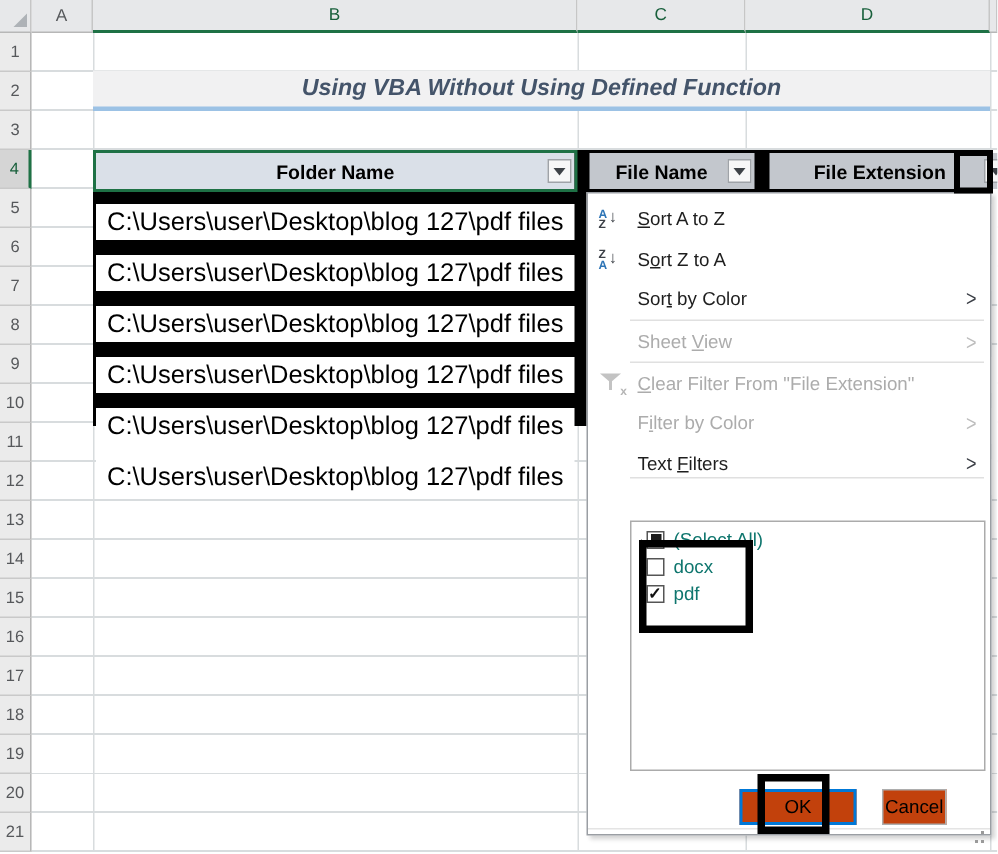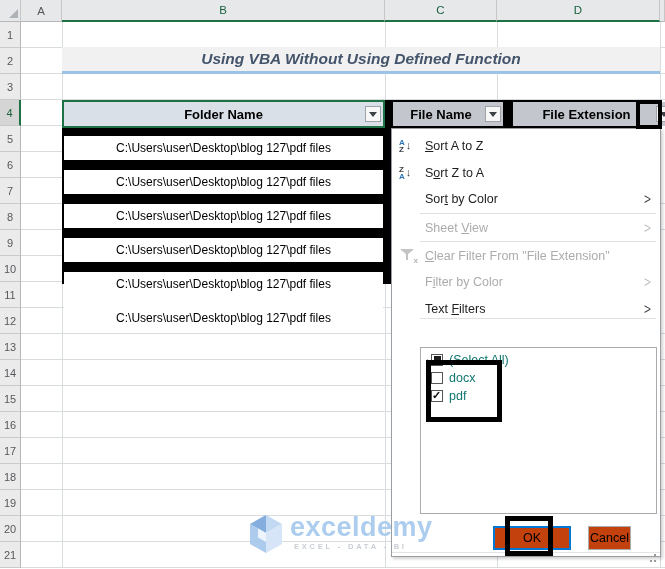--- a/index.html
+++ b/index.html
@@ -30,21 +30,21 @@
     font-size:15.5px; font-weight:bold; font-style:italic; color:#44546A; }
 
   
   .xl-table { position:absolute; left:62px; top:100px; width:598px; height:184px; z-index:5;
     display:grid; grid-template-columns:319px 110px 161px; grid-auto-rows:24px; gap:10px;
     background:#000; border:2px solid #000; }
   .th { position:relative; display:flex; align-items:center; justify-content:center;
         font-size:13px; font-weight:bold; color:#000; }
   .th-b { background:#DAE0E8; outline:2px solid #1E7145; outline-offset:0; }
   .th-c, .th-d { background:#C3C7CD; padding-right:14px; }
-  .td { background:#fff; display:flex; align-items:center; justify-content:center; font-size:12px; color:#000; white-space:nowrap; }
+  .td { background:#fff; display:flex; align-items:center; justify-content:center; font-size:17px; color:#000; white-space:nowrap; }
   .filter-btn { position:absolute; right:2px; top:50%; transform:translateY(-50%); width:16px; height:16px;
     background:#F7F7F7; border:1px solid #9FA3A8; display:flex; align-items:center; justify-content:center; }
   .caret { width:0; height:0; border-left:4px solid transparent; border-right:4px solid transparent; border-top:5px solid #3E4247; }
 
   
   .panel { position:absolute; left:391px; top:128px; width:270px; height:429px; z-index:10;
     background:#fff; border:1px solid #9A9EA3; box-shadow:2px 2px 3px rgba(0,0,0,.18); }
   .menu-item { position:absolute; left:0; right:0; padding-left:33px; display:flex; align-items:center;
     font-size:12.5px; color:#1E1E1E; cursor:default; }
   .menu-item .key { text-decoration:underline; }
@@ -271,27 +271,14 @@
         <i></i>
         <i></i>
         <i></i>
       </div>
   </div>
 
   <div class="ann ann-file-ext"></div>
   <div class="ann ann-list"></div>
   <div class="ann ann-ok"></div>
 
-  <div class="watermark">
-    <svg width="36" height="40" viewBox="0 0 36 40">
-      <polygon points="18,1 34,10 18,19 2,10" fill="#BED7F2"></polygon>
-      <polygon points="2,10 18,1 18,19" fill="#7FA9DC"></polygon>
-      <polygon points="2,10 18,19 18,39 2,30" fill="#A9C9EC"></polygon>
-      <polygon points="18,19 34,10 34,30 18,39" fill="#D4E4F7"></polygon>
-      <polygon points="10,14.5 18,19 18,28 10,23.5" fill="#EDF4FC"></polygon>
-    </svg>
-    <div class="wm-text">
-      <div class="wm-brand">exceldemy</div>
-      <div class="wm-tag">EXCEL - DATA - BI</div>
-    </div>
-  </div>
 
 </div>
 
 </body></html>

